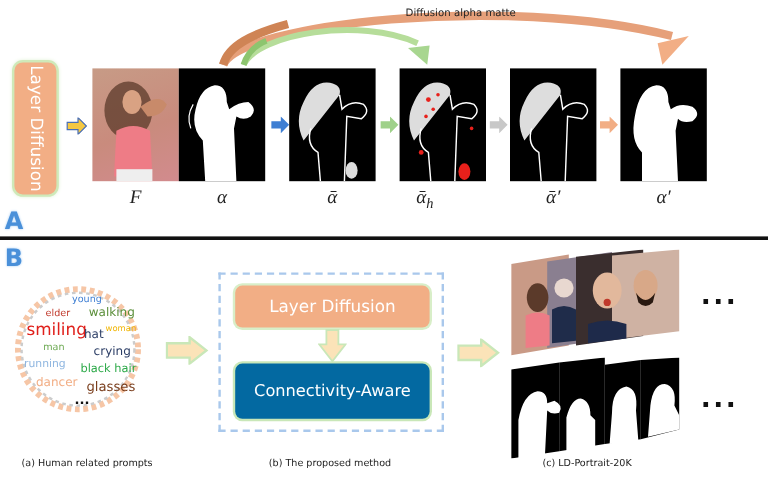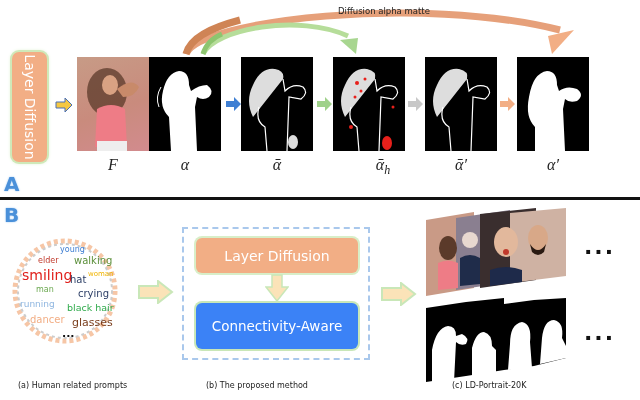--- a/index.html
+++ b/index.html
@@ -19,21 +19,21 @@
   .pan-label { top:156px; width:72px; text-align:center; font-size:16px; color:#222; }
   .arrow-s { top:96px; }
   .section-letter { font-size:20px; font-weight:bold; color:#4a90d9; text-shadow:0 0 2px #9cc6f0; }
   .divider { left:0; top:197px; width:640px; height:3px; background:#111; }
   .annot { font-size:8.5px; color:#222; white-space:nowrap; }
 
   
   .word { position:absolute; white-space:nowrap; line-height:1; }
   .dash-box { left:182px; top:227px; width:184px; height:129px; border:2px dashed #a9c8ec; }
   .box-ld { left:196px; top:238px; width:162px; height:35px; background:#f2ae85; border-radius:6px; box-shadow:0 0 0 2px #d8eec8; color:#fff; font-size:14px; display:flex; align-items:center; justify-content:center; }
-  .box-car { left:196px; top:303px; width:162px; height:46px; background:#3b82f6; border-radius:6px; box-shadow:0 0 0 2px #c9e7b8; color:#fff; font-size:13.5px; display:flex; flex-direction:column; align-items:center; justify-content:center; line-height:1.25; text-align:center; }
+  .box-car { left:196px; top:303px; width:162px; height:46px; background:#0369a1; border-radius:6px; box-shadow:0 0 0 2px #c9e7b8; color:#fff; font-size:13.5px; display:flex; flex-direction:column; align-items:center; justify-content:center; line-height:1.25; text-align:center; }
   .caption { font-size:8px; color:#222; white-space:nowrap; }
   .dots { font-size:22px; font-weight:bold; letter-spacing:2px; color:#111; }
 </style>
 </head>
 <body>
 
 <div class="abs" style="left:0;top:0;width:640px;height:197px;">
 
   <svg class="abs" style="left:0;top:0;" width="640" height="60" viewBox="0 0 640 60">
 
@@ -122,21 +122,21 @@
 
   <div class="abs panel" style="left:517px;">
     <svg width="72" height="94" viewBox="0 0 72 94">
       <path d="M18 94 L18 70 Q8 60 12 40 Q16 16 30 14 Q40 14 40 28 L42 34 Q50 28 60 32 Q68 38 60 44 Q52 46 48 42 L46 52 L48 94 Z" fill="#fff"></path>
     </svg>
   </div>
 
   <div class="abs pan-label serif" style="left:77px;">F</div>
   <div class="abs pan-label serif" style="left:149px;">α</div>
   <div class="abs pan-label serif" style="left:241px;">ᾱ</div>
-  <div class="abs pan-label serif" style="left:347px;">
+  <div class="abs pan-label serif" style="left:318px;">
     <span>ᾱ</span><sub style="font-size:12px;">h</sub>
   </div>
   <div class="abs pan-label serif" style="left:425px;">ᾱ′</div>
   <div class="abs pan-label serif" style="left:517px;">α′</div>
 
   <div class="abs section-letter sans" style="left:4px;top:172px;">A</div>
 </div>
 
 <div class="abs divider"></div>
 
@@ -206,14 +206,14 @@
     <path d="M6 84 L6 52 Q10 30 22 28 Q30 28 30 38 L36 36 Q44 40 40 46 Q34 48 30 44 L28 84 Z" fill="#fff"></path>
     <path d="M46 78 L46 50 Q50 34 58 34 Q66 36 66 48 L70 52 L70 76 Z" fill="#fff"></path>
     <path d="M82 72 L84 46 Q84 26 96 24 Q106 26 104 44 L106 70 Z" fill="#fff"></path>
     <path d="M114 66 L116 40 Q118 22 128 22 Q138 24 136 40 L140 48 L140 60 Z" fill="#fff"></path>
   </svg>
 </div>
 <div class="abs dots sans" style="left:584px;top:234px;">...</div>
 <div class="abs dots sans" style="left:584px;top:320px;">...</div>
 
 <div class="abs caption sans" style="left:18px;top:381px;">(a) Human related prompts</div>
-<div class="abs caption sans" style="left:206px;top:381px;">(b) The proposed method</div>
+<div class="abs caption sans" style="left:224px;top:381px;">(b) The proposed method</div>
 <div class="abs caption sans" style="left:452px;top:381px;">(c) LD-Portrait-20K</div>
 
 </body></html>

